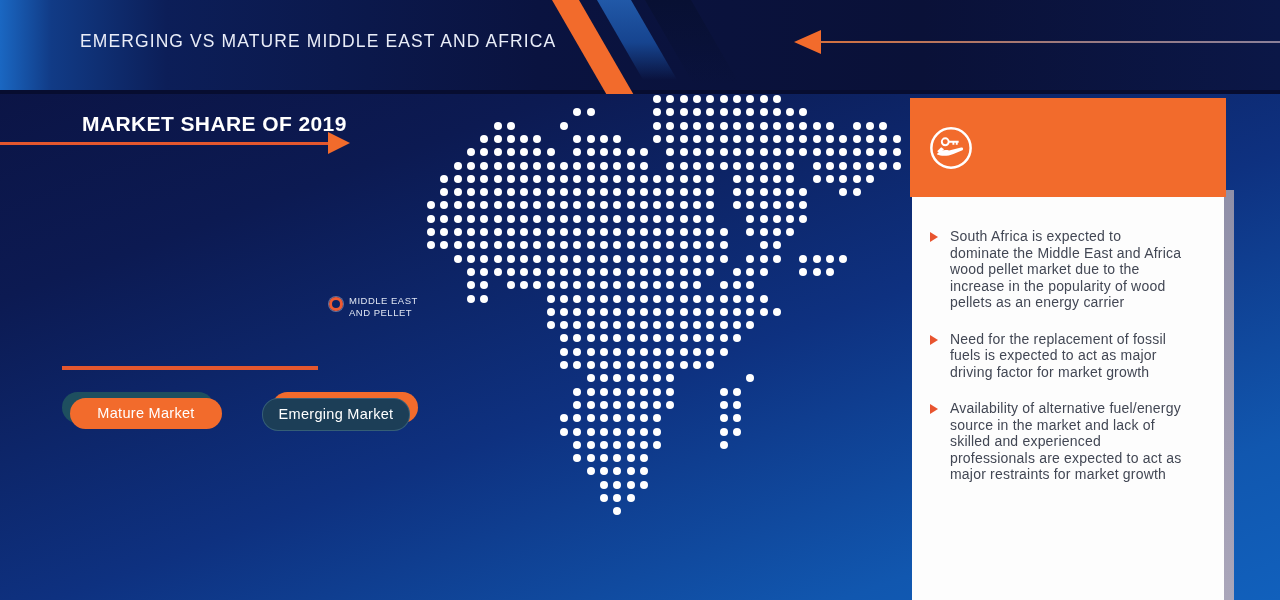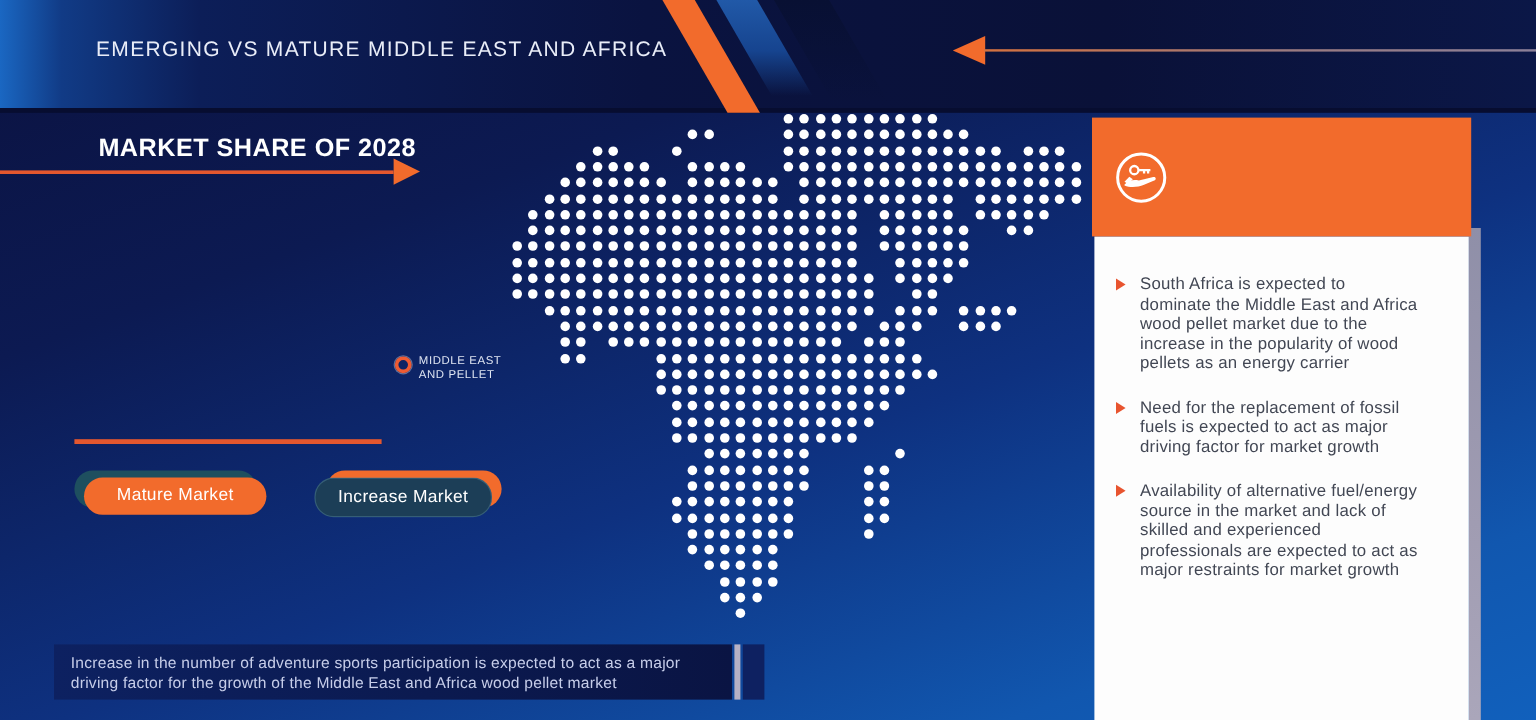--- a/index.html
+++ b/index.html
@@ -628,48 +628,41 @@
     <div class="h-stripe stripe-dark"></div>
     <div class="h-stripe stripe-blue"></div>
     <div class="h-stripe stripe-orange"></div>
     <div class="h-title">
       <div>EMERGING VS MATURE MIDDLE EAST AND AFRICA</div>
     </div>
     <div class="h-arrowhead"></div>
     <div class="h-arrowline"></div>
   </div>
 
-  <div class="ms-head">MARKET SHARE OF 2028</div>
+  <div class="ms-head">MARKET SHARE OF 2019</div>
   <div class="ms-line"></div>
   <div class="ms-arrow"></div>
 
   <div class="mst-line"></div>
 
   <div class="pill-wrap mature-wrap">
     <div class="pill mature-back"></div>
     <div class="pill mature-front">
       <div class="pill-label">Mature Market</div>
     </div>
   </div>
 
   <div class="pill-wrap emerging-wrap">
     <div class="pill emerging-back"></div>
     <div class="pill emerging-front">
-      <div class="pill-label">Increase Market</div>
+      <div class="pill-label">Emerging Market</div>
     </div>
   </div>
 
 
-  <div class="foot">
-    <div class="foot-bar">
-      <div class="foot-text">Increase in the number of adventure sports participation is expected to act as a major driving factor for the growth of the Middle East and Africa wood pellet market</div>
-    </div>
-    <div class="foot-stripe"></div>
-    <div class="foot-end"></div>
-  </div>
 
   <div class="kf-shadow"></div>
   <div class="kf-card">
     <div class="bullet">
       <div class="bullet-marker"></div>
       <div class="bullet-text">South Africa is expected to dominate the Middle East and Africa wood pellet market due to the increase in the popularity of wood pellets as an energy carrier</div>
     </div>
     <div class="bullet">
       <div class="bullet-marker"></div>
       <div class="bullet-text">Need for the replacement of fossil fuels is expected to act as major driving factor for market growth</div>

